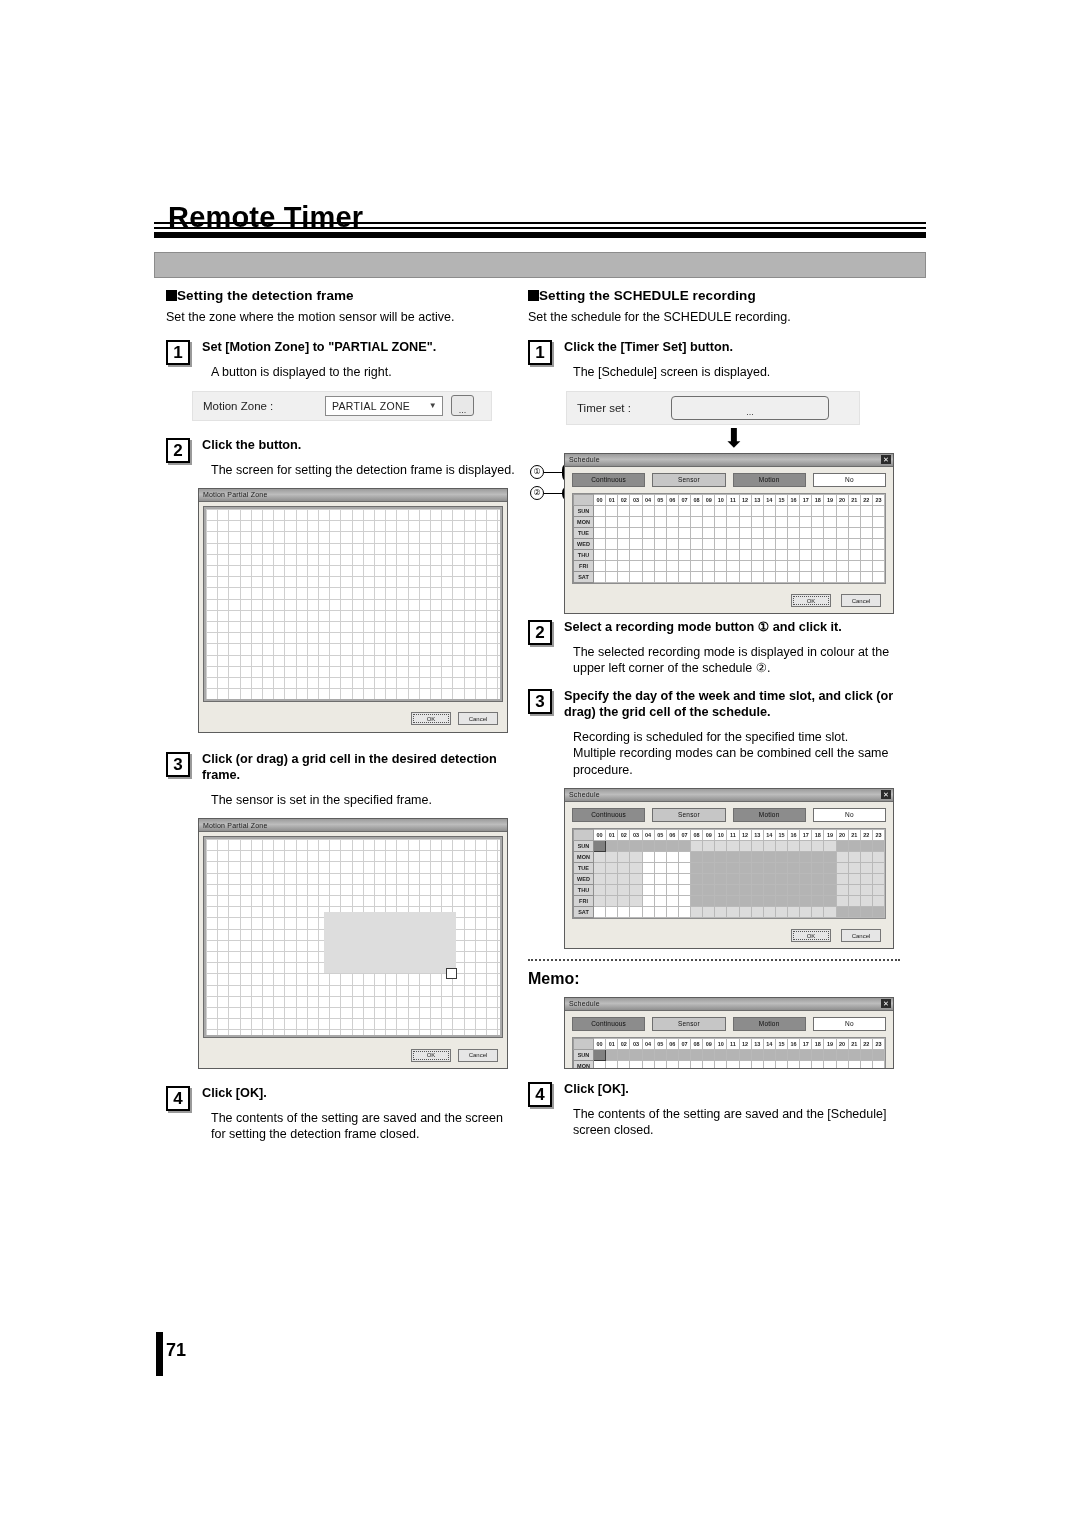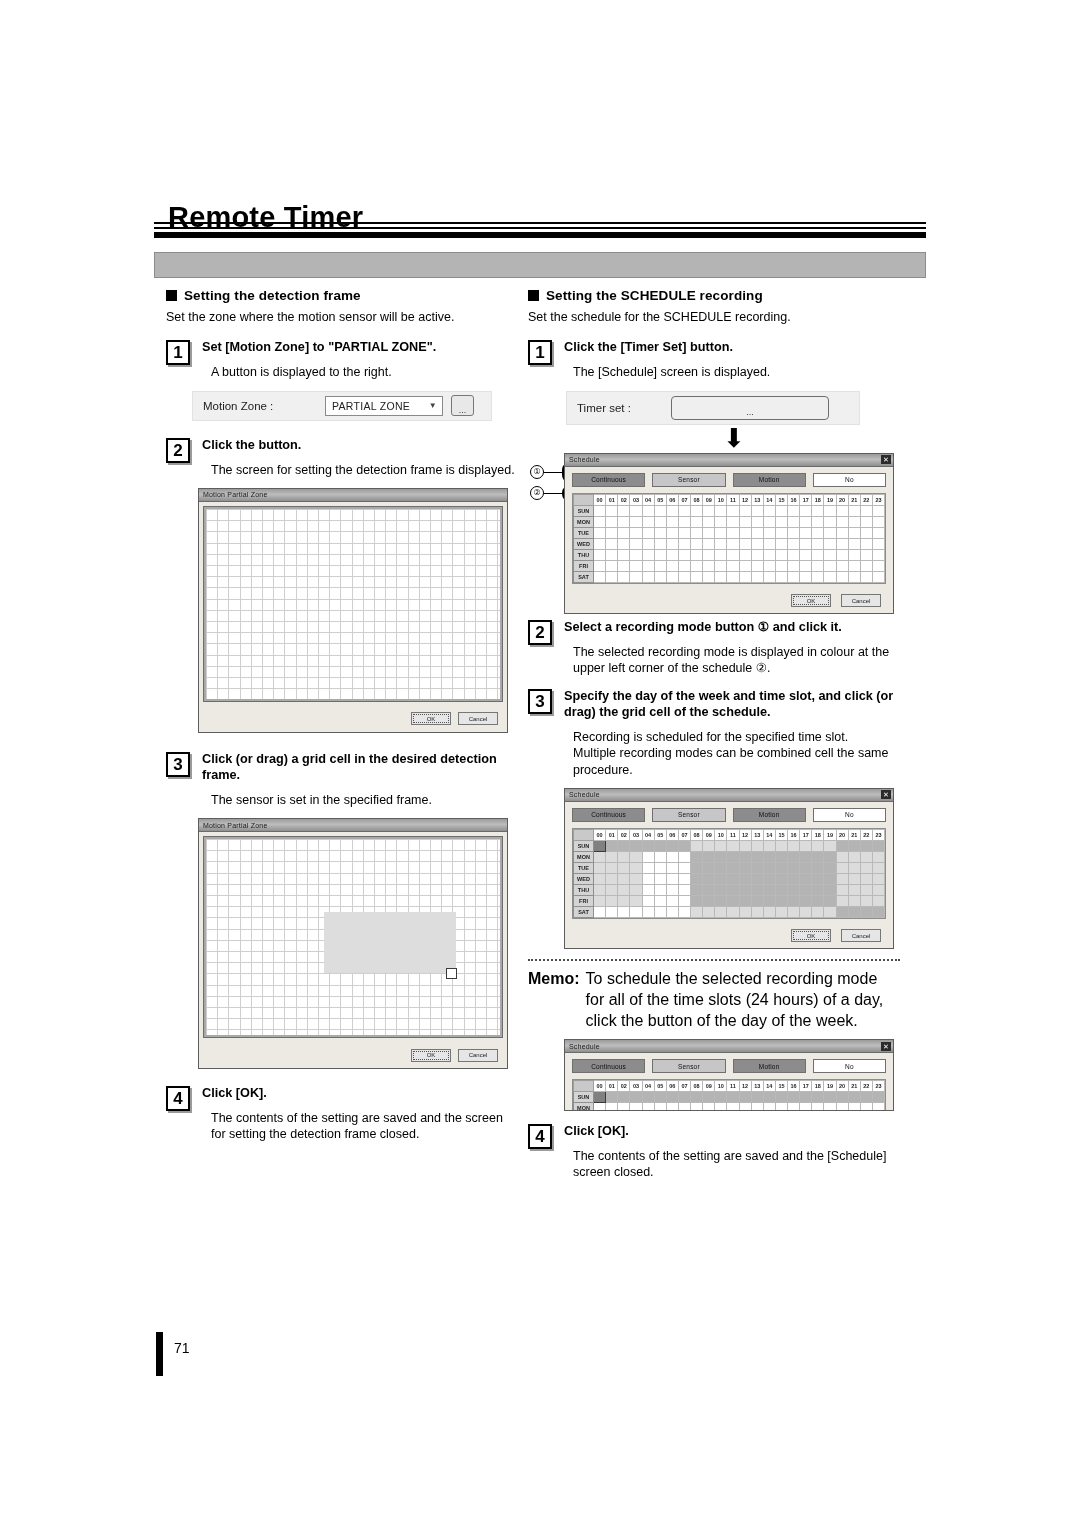--- a/index.html
+++ b/index.html
@@ -26,21 +26,21 @@
     position:absolute; left:154px; top:252px; width:772px; height:26px;
     background:#b4b4b4; border:1px solid #8c8c8c;
   }
 
   
   .col-left  { position:absolute; left:166px; top:288px; width:360px; }
   .col-right { position:absolute; left:528px; top:288px; width:372px; }
 
   .sec-head {
     font-size:13.5px; font-weight:bold; margin:0 0 6px 0;
-    display:flex; align-items:center; gap:7px; letter-spacing:0.1px;
+    display:flex; align-items:center; letter-spacing:0.1px;
   }
   .sq { width:11px; height:11px; background:#000; display:inline-block; flex:none; }
   .sec-sub { font-size:12.5px; margin:0 0 14px 0; line-height:1.3; }
 
   
   .step { position:relative; margin:0 0 10px 0; padding-left:36px; }
   .stepnum {
     position:absolute; left:0; top:1px;
     width:24px; height:25px;
     border:2px solid #000; background:#fff;
@@ -149,21 +149,21 @@
 
   
   .memo-dots {
     border-top:2px dotted #4a4a4a; margin:10px 0 7px 0; height:0;
   }
   .memo { display:flex; font-size:16px; line-height:1.32; }
   .memo b { font-weight:bold; margin-right:6px; white-space:nowrap; }
 
   
   .pg-bar { position:absolute; left:156px; top:1332px; width:7px; height:44px; background:#000; }
-  .pg-num { position:absolute; left:174px; top:1340px; font-size:14px; font-weight:normal; }
+  .pg-num { position:absolute; left:166px; top:1340px; font-size:18px; font-weight:bold; }
 </style>
 </head>
 <body>
 
 <div class="page">
 
   <h1 class="title">Remote Timer</h1>
   <div class="rule-thin1"></div>
   <div class="rule-thin2"></div>
   <div class="rule-thick"></div>
@@ -768,21 +768,20 @@
       </div>
       <div class="sch-foot">
         <div class="wbtn dflt">OK</div>
         <div class="wbtn">Cancel</div>
       </div>
     </div>
 
     <div class="memo-dots"></div>
     <div class="memo">
       <b>Memo:</b>
-      <span>To schedule the selected recording mode for all of the time slots (24 hours) of a day, click the button of the day of the week.</span>
     </div>
 
     <div class="dlg" style="margin:8px 0 0 36px; width:330px; height:72px; overflow:hidden;">
       <div class="dlg-tb">
         <span class="tt">Schedule</span>
         <span class="dlg-x">✕</span>
       </div>
       <div class="sch-body">
         <div class="sch-modes">
           <div class="mode-btn sel">Continuous</div>

